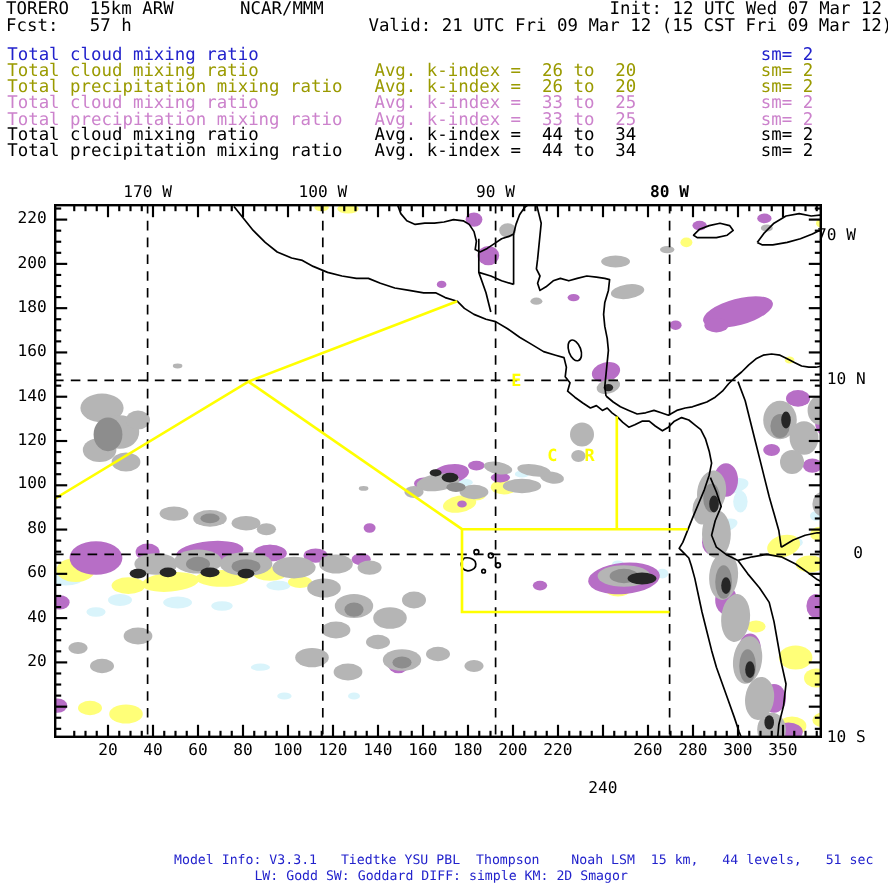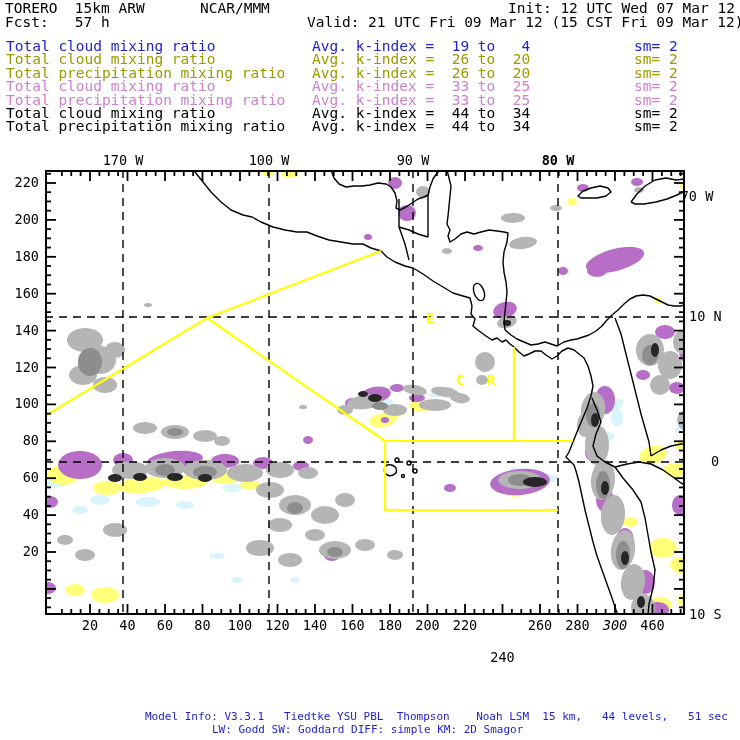--- a/index.html
+++ b/index.html
@@ -26,21 +26,20 @@
   <span class="abs t14" style="left:5px;top:2px">TORERO  15km ARW</span>
   <span class="abs t14" style="left:200px;top:2px">NCAR/MMM</span>
   <span class="abs t14" style="right:5px;top:2px">Init: 12 UTC Wed 07 Mar 12</span>
   <span class="abs t14" style="left:5px;top:16px">Fcst:   57 h</span>
   <span class="abs t14" style="left:307px;top:16px">Valid: 21 UTC Fri 09 Mar 12 (15 CST Fri 09 Mar 12)</span>
 </div>
 
 <div>
   <div class="lrow" style="top: 38px; color: rgb(34, 34, 204);">
     <span class="l-label">Total cloud mixing ratio</span>
-    <span class="l-k">Avg. k-index =  19 to   4</span>
     <span class="l-sm">sm= 2</span>
   </div>
   <div class="lrow" style="top: 51.4px; color: rgb(154, 154, 0);">
     <span class="l-label">Total cloud mixing ratio</span>
     <span class="l-k">Avg. k-index =  26 to  20</span>
     <span class="l-sm">sm= 2</span>
   </div>
   <div class="lrow" style="top: 64.8px; color: rgb(154, 154, 0);">
     <span class="l-label">Total precipitation mixing ratio</span>
     <span class="l-k">Avg. k-index =  26 to  20</span>
@@ -545,22 +544,22 @@
     <div class="axlab cx" style="left: 240px; top: 619px;">100</div>
     <div class="axlab cx" style="left: 277.5px; top: 619px;">120</div>
     <div class="axlab cx" style="left: 315px; top: 619px;">140</div>
     <div class="axlab cx" style="left: 352.5px; top: 619px;">160</div>
     <div class="axlab cx" style="left: 390px; top: 619px;">180</div>
     <div class="axlab cx" style="left: 427.5px; top: 619px;">200</div>
     <div class="axlab cx" style="left: 465px; top: 619px;">220</div>
     <div class="axlab cx" style="left: 502.5px; top: 619px; margin-top: 32px;">240</div>
     <div class="axlab cx" style="left: 540px; top: 619px;">260</div>
     <div class="axlab cx" style="left: 577.5px; top: 619px;">280</div>
-    <div class="axlab cx" style="left: 615px; top: 619px; font-style: italic;">300</div>
-    <div class="axlab cx" style="left: 652.5px; top: 619px;">460</div>
+    <div class="axlab cx" style="left: 615px; top: 619px;">300</div>
+    <div class="axlab cx" style="left: 652.5px; top: 619px;">350</div>
     <div class="axlab rt" style="left: 39px; top: 176px;">220</div>
     <div class="axlab rt" style="left: 39px; top: 212.9px;">200</div>
     <div class="axlab rt" style="left: 39px; top: 249.8px;">180</div>
     <div class="axlab rt" style="left: 39px; top: 286.7px;">160</div>
     <div class="axlab rt" style="left: 39px; top: 323.6px;">140</div>
     <div class="axlab rt" style="left: 39px; top: 360.5px;">120</div>
     <div class="axlab rt" style="left: 39px; top: 397.4px;">100</div>
     <div class="axlab rt" style="left: 39px; top: 434.3px;">80</div>
     <div class="axlab rt" style="left: 39px; top: 471.2px;">60</div>
     <div class="axlab rt" style="left: 39px; top: 508.1px;">40</div>

